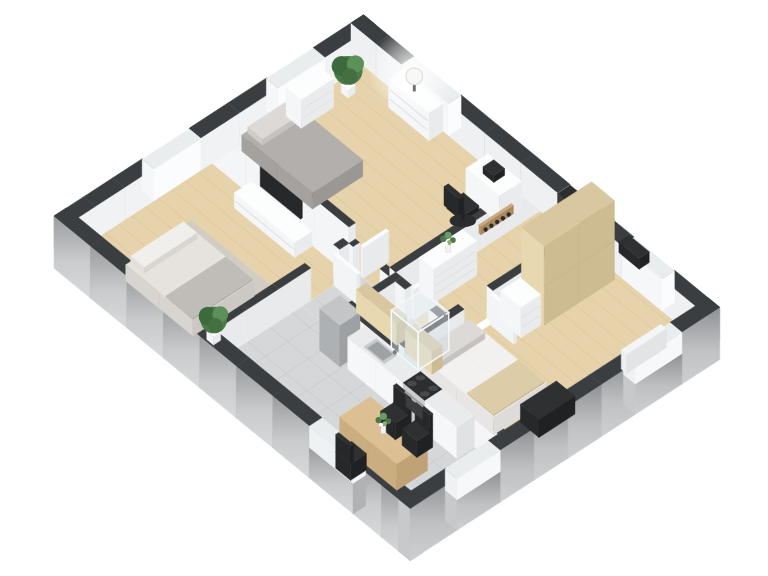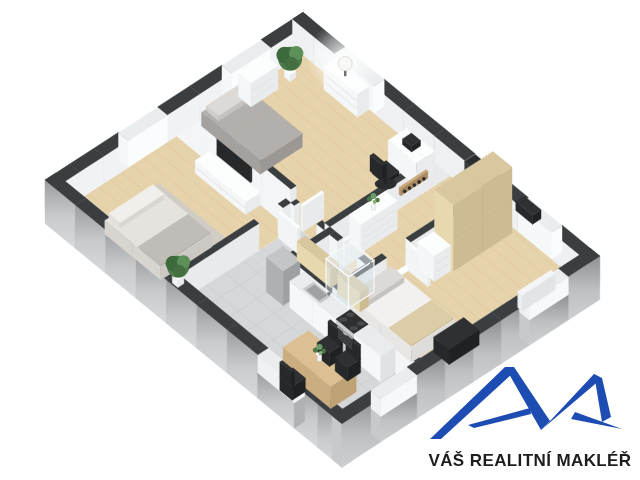--- a/index.html
+++ b/index.html
@@ -712,26 +712,13 @@
         <line x1="414.3" y1="184.995" x2="414.3" y2="186.79500000000002" stroke="#2b2b2b" stroke-width="1.2" opacity="1"></line>
         <circle cx="419.1" cy="181.875" r="1.8" fill="#2b2b2b"></circle>
         <line x1="419.1" y1="181.875" x2="419.1" y2="183.675" stroke="#2b2b2b" stroke-width="1.2" opacity="1"></line>
         <circle cx="423.9" cy="178.75500000000002" r="1.8" fill="#2b2b2b"></circle>
         <line x1="423.9" y1="178.75500000000002" x2="423.9" y2="180.55500000000004" stroke="#2b2b2b" stroke-width="1.2" opacity="1"></line>
         <line x1="370.79999999999995" y1="265.47" x2="370.79999999999995" y2="261.87" stroke="#8a8d8f" stroke-width="1.6" opacity="1"></line>
         <circle cx="370.79999999999995" cy="265.77" r="2.2" fill="#8a8d8f"></circle>
       </g>
     </svg>
 
-  <div class="brand">
-    <svg width="212" height="112" viewBox="0 0 212 112">
-      <g>
-        <polygon class="mk" points="81,3 90,8 17,75 6,75" fill="#1d4cb2"></polygon>
-        <polygon class="mk" points="81,3 90,3 126,57 117,66" fill="#1d4cb2"></polygon>
-        <polygon class="mk" points="117,66 126,57 170,10 177,15" fill="#1d4cb2"></polygon>
-        <polygon class="mk" points="170,10 178,14 187,53 178,58" fill="#1d4cb2"></polygon>
-        <polygon class="mk" points="151,48 198,65 147,55" fill="#1d4cb2"></polygon>
-        <polygon class="mk" points="44,61 106,44 107,50 50,64" fill="#1d4cb2"></polygon>
-      </g>
-      <text id="logo-text" x="106" y="102" text-anchor="middle" font-size="17" fill="#1d1d1f">VÁŠ REALITNÍ MAKLÉŘ</text>
-    </svg>
-  </div>
 </div>
 
 </body></html>

